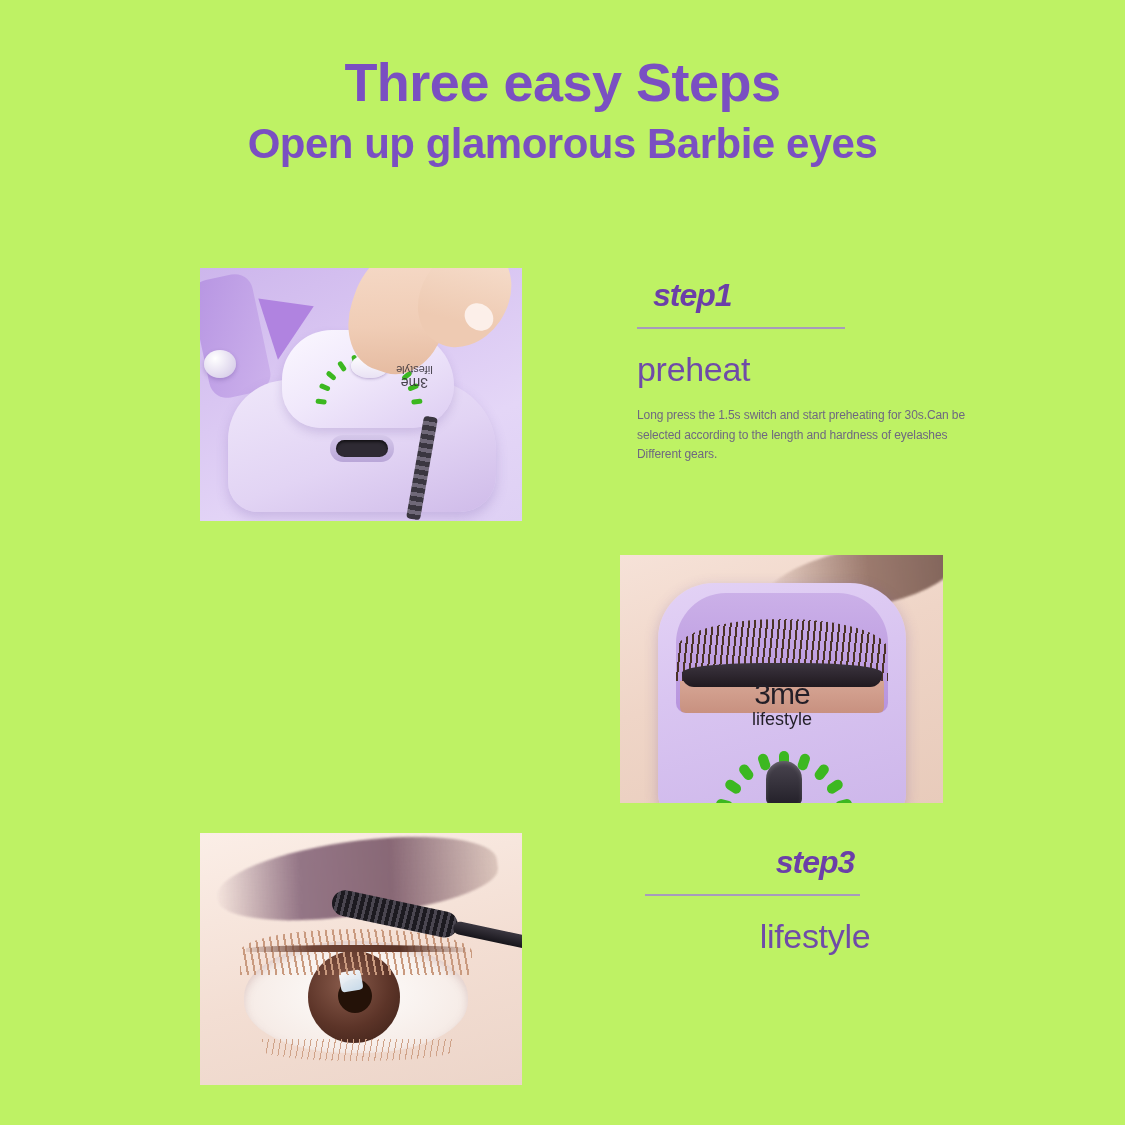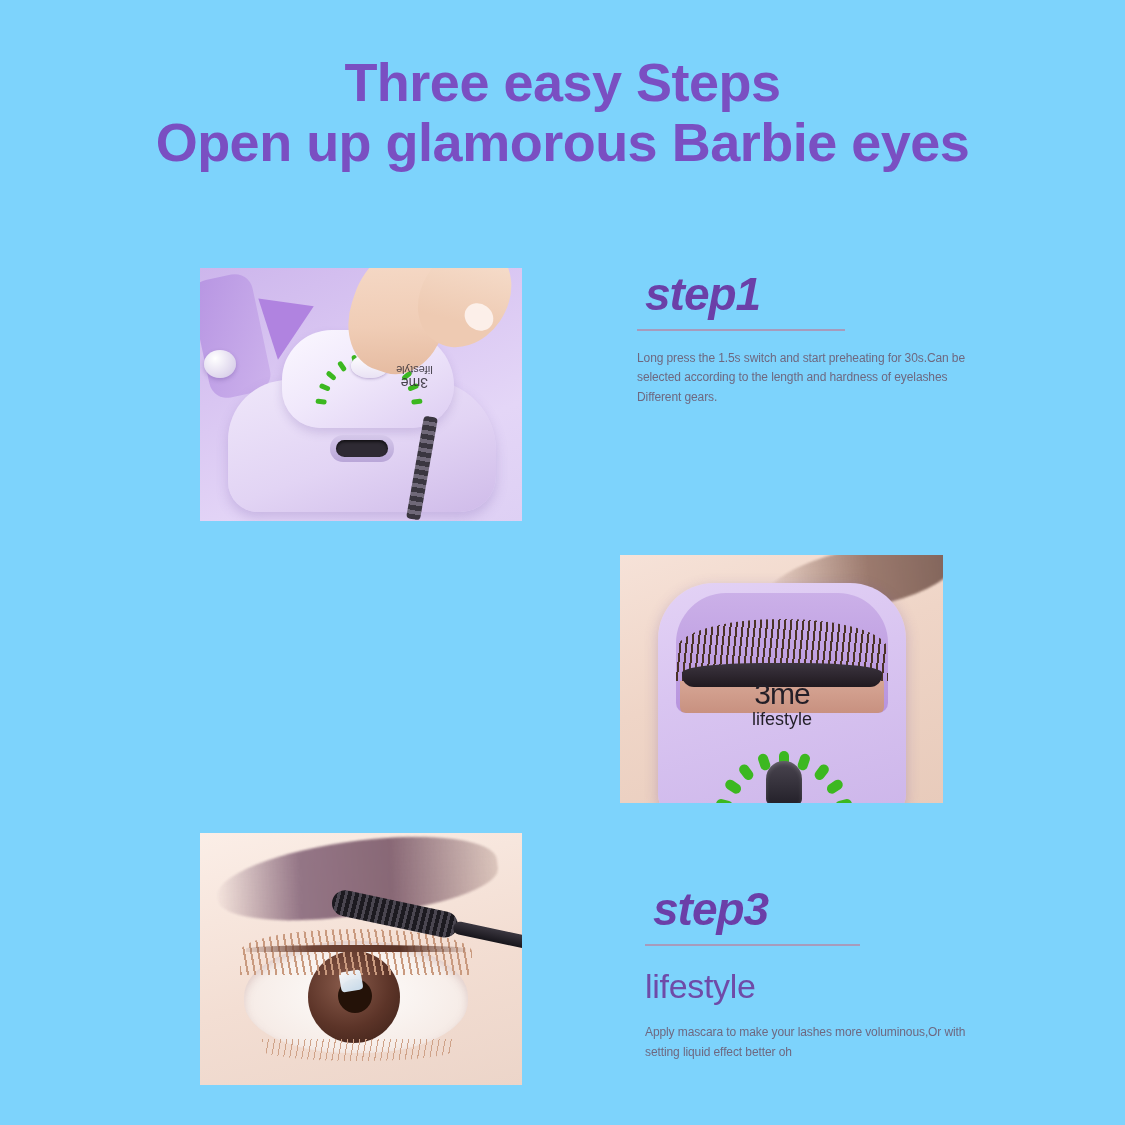--- a/index.html
+++ b/index.html
@@ -3,39 +3,39 @@
 <meta charset="utf-8">
 <style>
   html,body{margin:0;padding:0;}
   body{
     width:1125px;height:1125px;
     background:#f4efFB;
     font-family:"Liberation Sans", sans-serif;
     overflow:hidden;
     position:relative;
   }
-  .page{position:relative;width:1125px;height:1125px;background:#7dd3fc;}
+  .page{position:relative;width:1125px;height:1125px;background:#bef264;}
 
   
   .heading{
     position:absolute;left:0;top:52px;width:1125px;
     text-align:center;color:#7a4fc2;
     font-weight:bold;line-height:1.12;
     letter-spacing:-0.5px;
   }
   .heading .line1{font-size:54px;display:block;}
-  .heading .line2{font-size:54px;display:block;margin-top:0;}
+  .heading .line2{font-size:42px;display:block;margin-top:8px;}
 
   
   .photo{position:absolute;overflow:hidden;background:#e8dff5;}
   .textblock{position:absolute;}
   .step-label{
-    font-size:46px;font-style:italic;font-weight:bold;
+    font-size:32px;font-style:italic;font-weight:bold;
     color:#6b3fa8;letter-spacing:-1px;line-height:1;
-    margin:8px;
+    margin:16px;
   }
   .divider{height:2px;background:#a79bbc;margin-top:12px;}
   .step-title{
     font-size:34px;color:#6f4ba8;margin:22px 0 0 0;
     font-weight:normal;line-height:1.1;letter-spacing:-0.3px;
   }
   .step-desc{
     font-size:12px;color:#6e6880;line-height:1.62;
     margin:18px 0 0 0;letter-spacing:-0.1px;
   }
@@ -145,21 +145,21 @@
   .p3-brush{position:absolute;left:0;top:0;width:128px;height:26px;border-radius:13px;
     background:repeating-linear-gradient(92deg,#1c1a20 0 4px,#4a4650 4px 7px);}
   .p3-handle{position:absolute;left:124px;top:7px;width:86px;height:13px;border-radius:7px;
     background:linear-gradient(180deg,#3b3740,#17151b);}
 
   
   .t1{left:637px;top:263px;width:330px;}
   .t1 .divider{width:208px;}
   .t2{left:246px;top:573px;width:300px;}
   .t2 .divider{width:218px;}
-  .t3{left:645px;top:878px;width:340px;}
+  .t3{left:645px;top:830px;width:340px;text-align:center;}
   .t3 .divider{width:215px;}
 </style>
 </head>
 <body>
 
 <div class="page">
 
   <div class="heading">
     <span class="line1">Three easy Steps</span>
     <span class="line2">Open up glamorous Barbie eyes</span>
@@ -194,20 +194,21 @@
     <div class="p1-nail"></div>
     <div class="p1-mark">
       <div class="b">3me</div>
       <div>lifestyle</div>
     </div>
   </div>
 
   <div class="textblock t1">
     <div class="step-label">step1</div>
     <div class="divider"></div>
+    <div class="step-title">preheat</div>
     <div class="step-desc">Long press the 1.5s switch and start preheating for 30s.Can be selected according to the length and hardness of eyelashes Different gears.</div>
   </div>
 
 
   <div class="photo p2">
     <div class="p2-bg"></div>
     <div class="p2-brow"></div>
     <div class="p2-dev"></div>
     <div class="p2-slot">
       <div class="p2-skin"></div>
@@ -245,16 +246,15 @@
     <div class="p3-wand">
       <div class="p3-brush"></div>
       <div class="p3-handle"></div>
     </div>
   </div>
 
   <div class="textblock t3">
     <div class="step-label">step3</div>
     <div class="divider"></div>
     <div class="step-title">lifestyle</div>
-    <div class="step-desc">Apply mascara to make your lashes more voluminous,Or with setting liquid effect better oh</div>
   </div>
 
 </div>
 
 </body></html>

